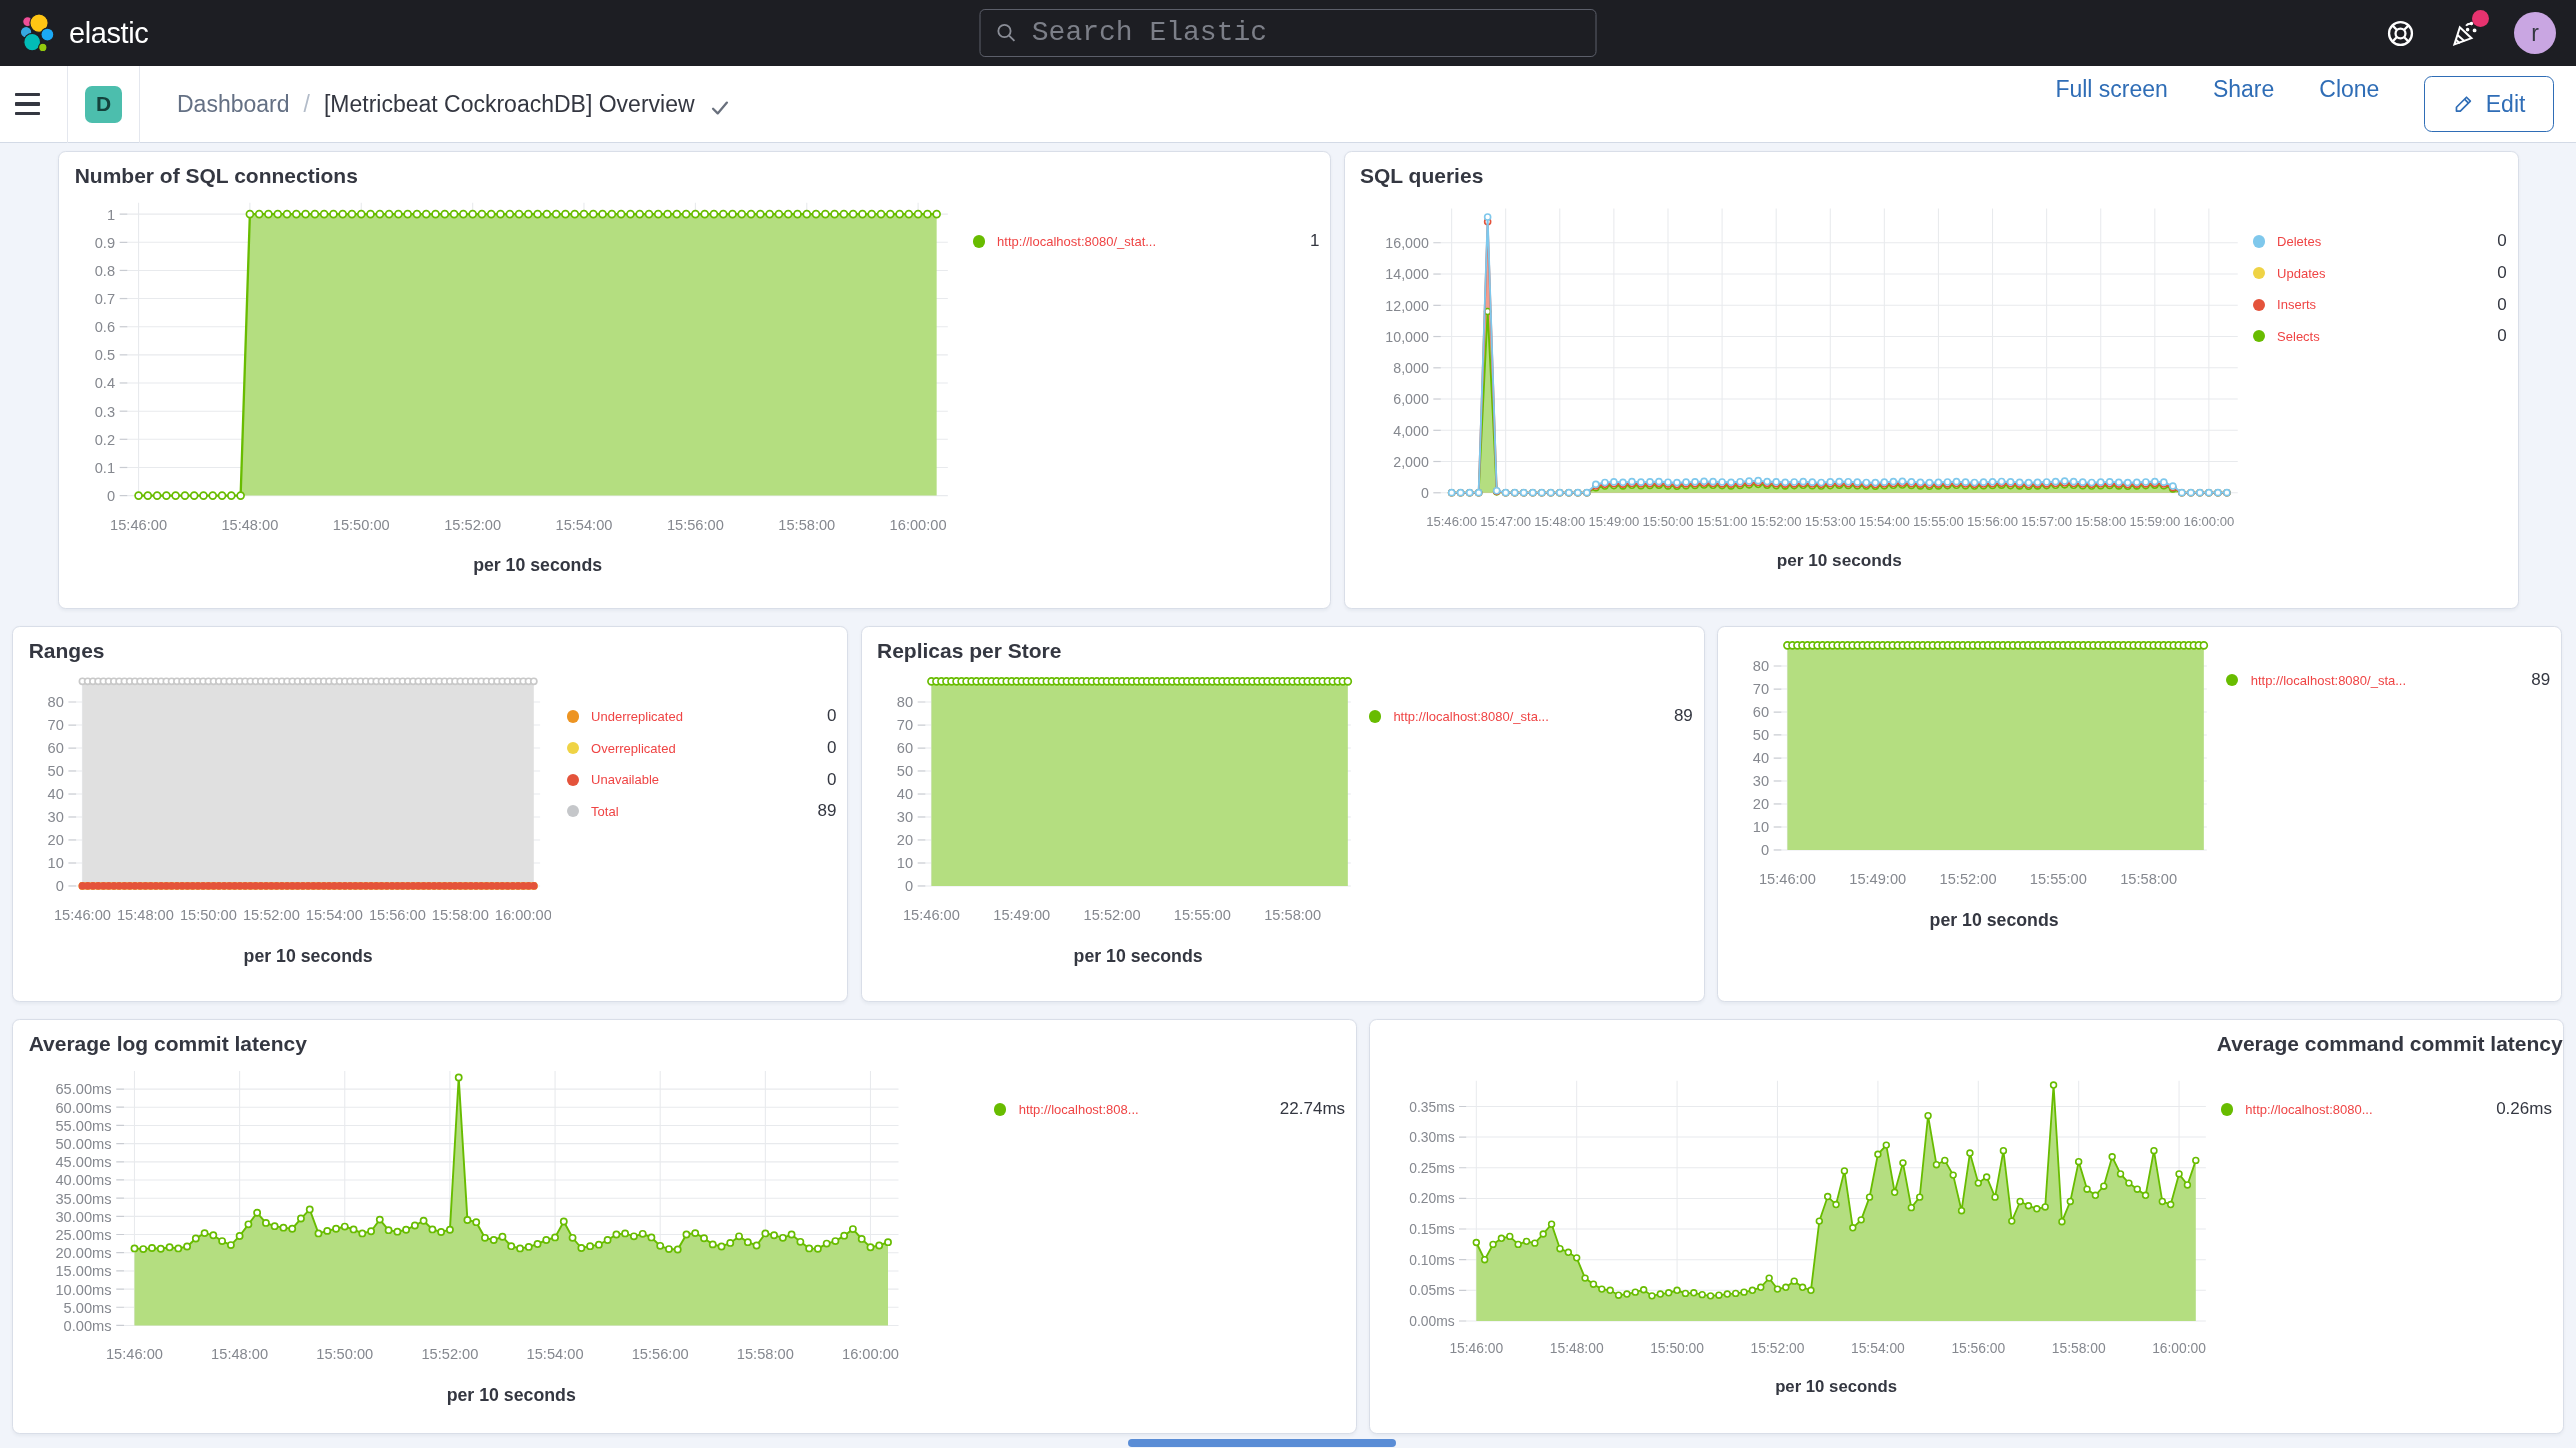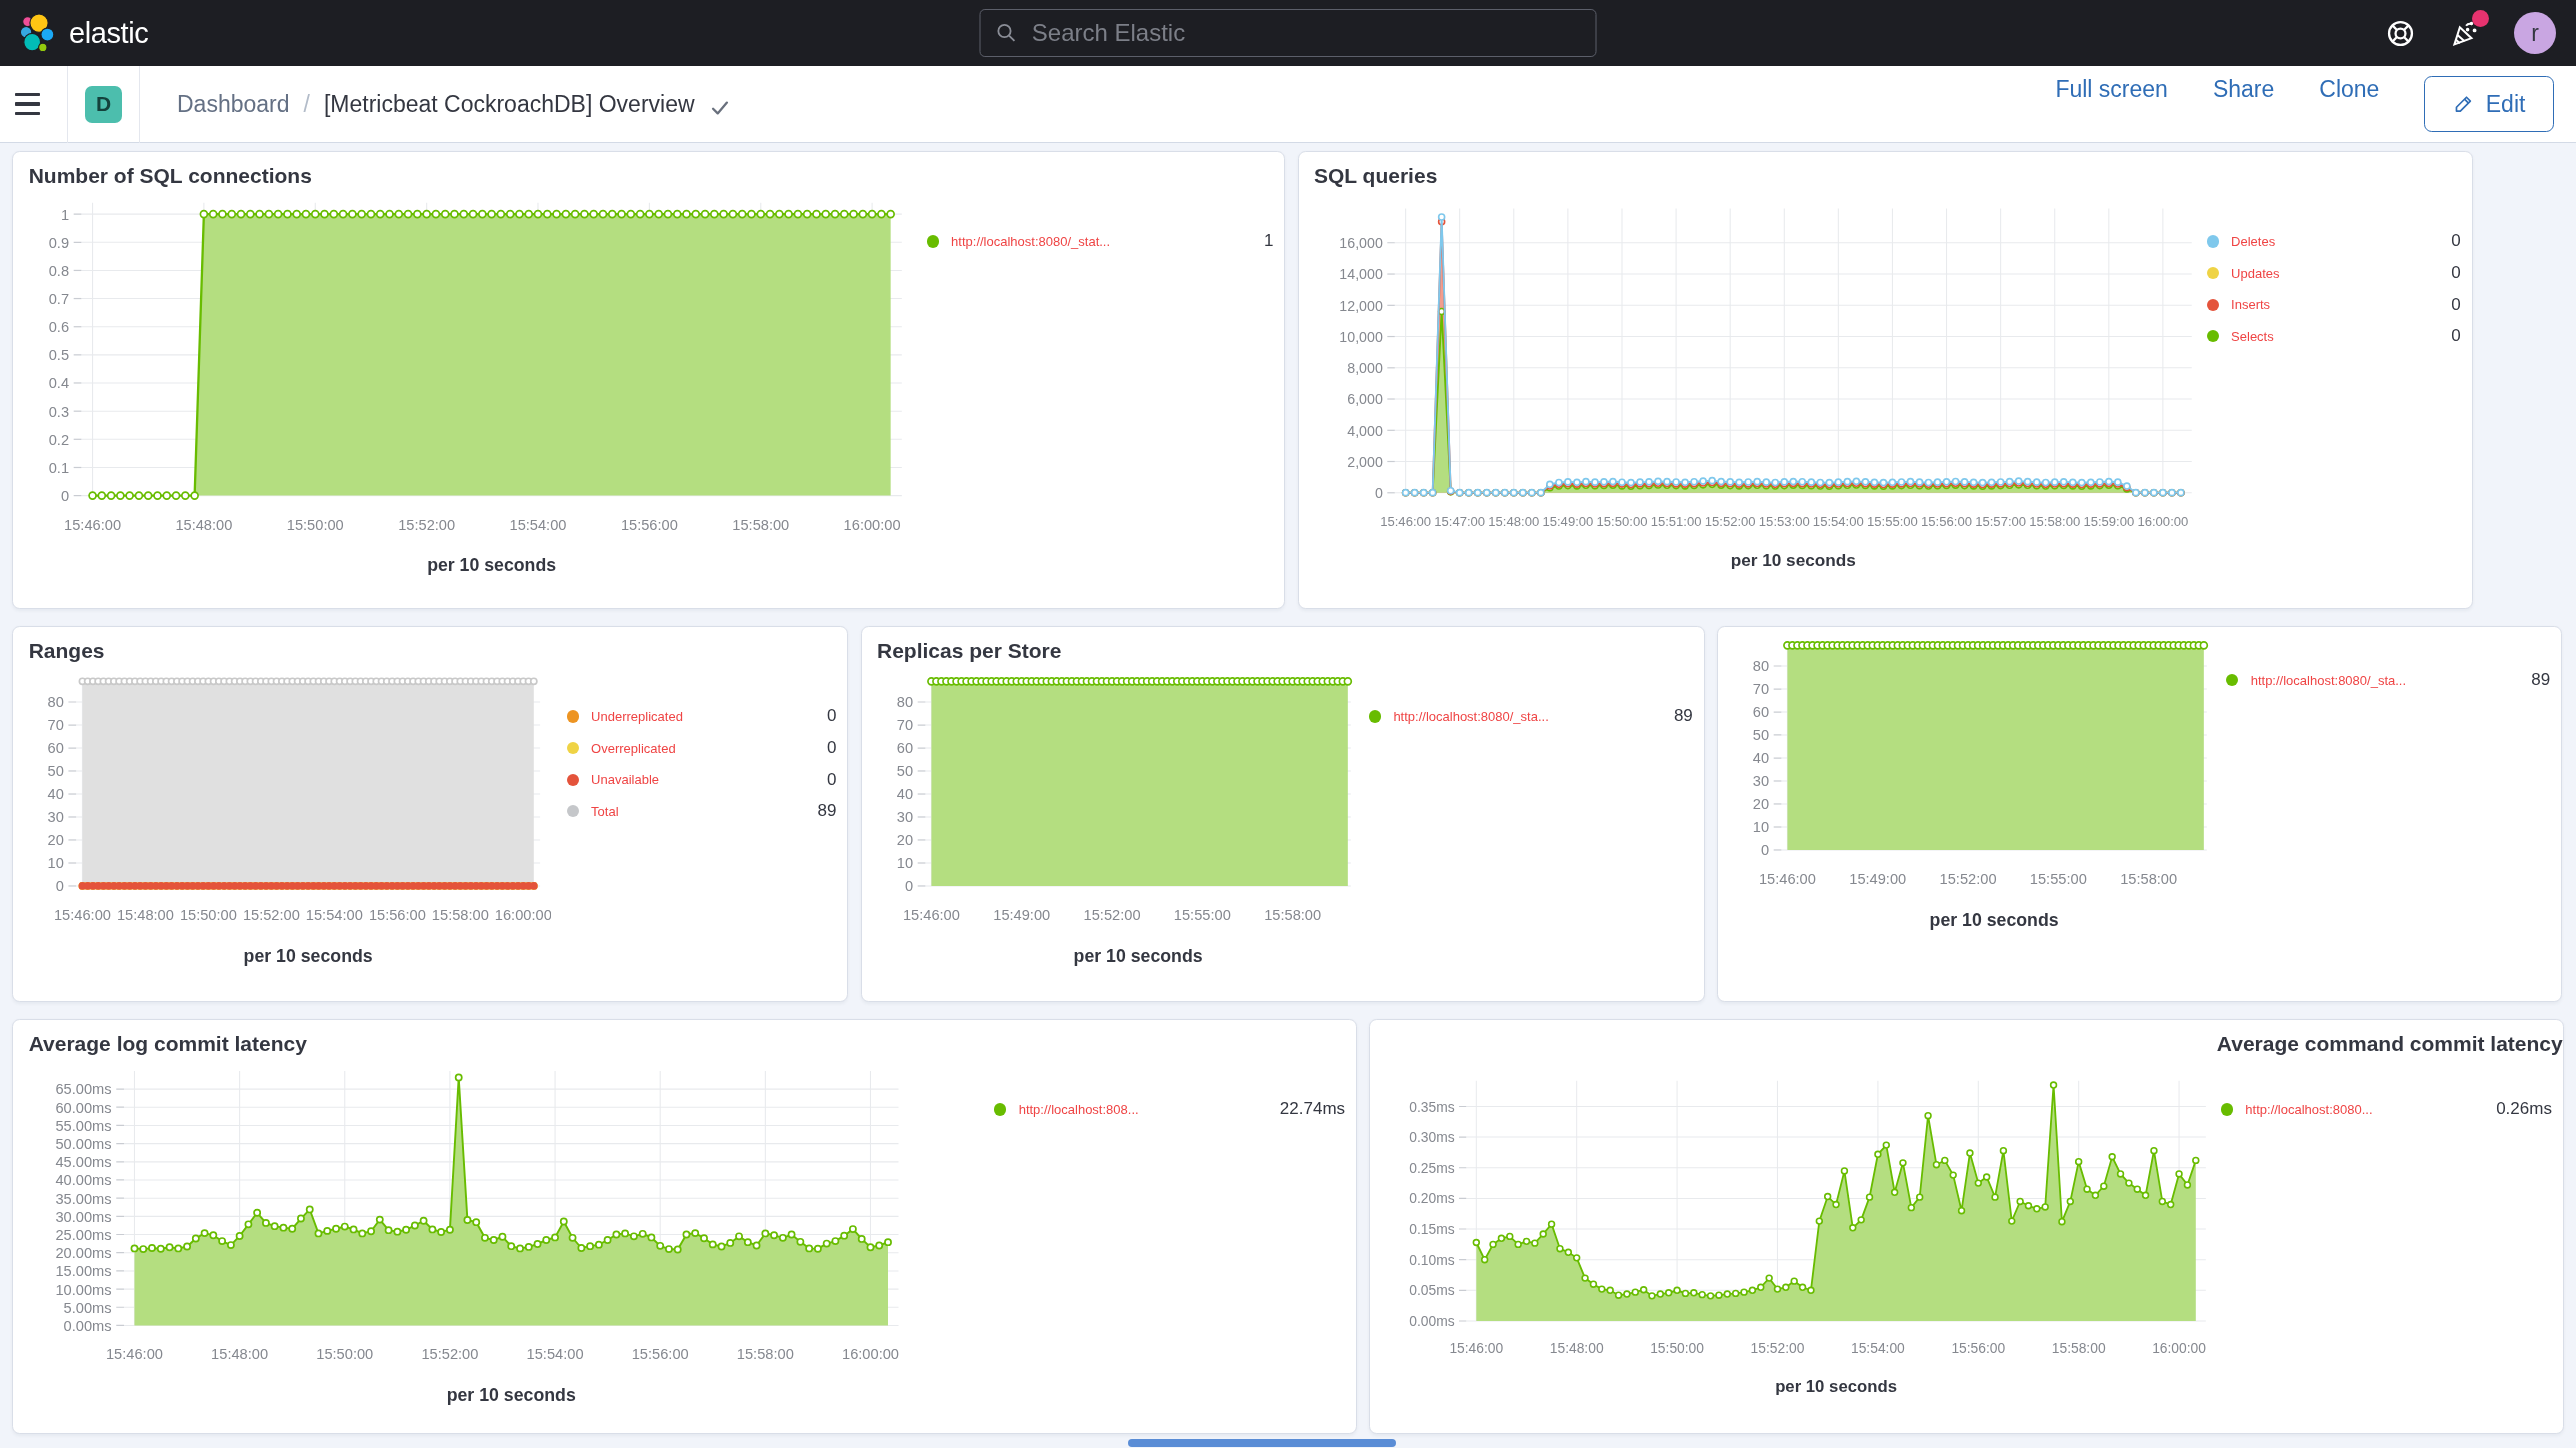--- a/index.html
+++ b/index.html
@@ -15,21 +15,21 @@
   }
   .logo { display:flex; align-items:center; gap:14px; margin-left:20px; cursor:pointer; }
   .logo-text { color:#ffffff; font-size:29px; font-weight:500; letter-spacing:-0.4px; }
   .search-box {
     position:absolute; left:50%; transform:translateX(-50%); top:8.5px;
     width:617px; height:48px; border:0.8px solid #5c5f6a; border-radius:5.4px;
     display:flex; align-items:center; background:#1d1e23; padding:0 14px;
   }
   .search-box input {
     flex:1; background:transparent; border:none; outline:none;
-    font-size:24px; color:#d4dae5; margin-left:12.3px; font-family:Liberation Sans, sans-serif;
+    font-size:28px; color:#d4dae5; margin-left:12.3px; font-family:Liberation Mono, monospace;
   }
   .search-box input::placeholder { color:#7c7f88; }
   .header-right { position:absolute; right:20px; top:0; height:66px; display:flex; align-items:center; gap:34px; }
   .icon-btn { position:relative; display:flex; align-items:center; cursor:pointer; }
   .notif-dot { position:absolute; top:-7.7px; right:-9.3px; width:17px; height:17px; border-radius:50%; background:#e7336f; }
   .avatar {
     width:42px; height:42px; border-radius:50%; background:#c9a6e2; color:#343741;
     display:flex; align-items:center; justify-content:center; font-size:23px; cursor:pointer;
   }
   
@@ -56,21 +56,21 @@
     border-radius:7.7px; height:56px; padding:0 28px; font-size:23px; font-weight:500;
     background:#fff; cursor:pointer; font-family:"Liberation Sans",sans-serif;
   }
   
   .content { padding:7.7px 12.3px 0 12.3px; }
   .row { display:flex; gap:12.3px; margin-bottom:17px; }
   .panel {
     background:#fff; border:0.8px solid #d9dee8; border-radius:7.7px;
     box-shadow:0 1.5px 3.1px rgba(50,60,90,0.06); overflow:hidden;
   }
-  .p1 { width:1273px; height:458px; }
+  .p1 { width:1273px; height:458px;margin-left:46px; }
   .p2 { width:1175px; height:458px; }
   .p3 { width:836px; height:376px; }
   .p4 { width:844px; height:376px; }
   .p5 { width:845px; height:376px; }
   .p6 { width:1425px; height:415px; }
   .p7 { width:1266px; height:415px;text-align:right; }
   .panel-title { margin:0; padding:12.3px 0 0 15.4px; font-size:21px; font-weight:700; color:#343741; }
   .chart-wrap { display:flex; justify-content:space-between; padding:1.5px 10.8px 0 6.2px; }
   .legend { padding-top:42px; }
   .p1 .legend { width:347px; }

